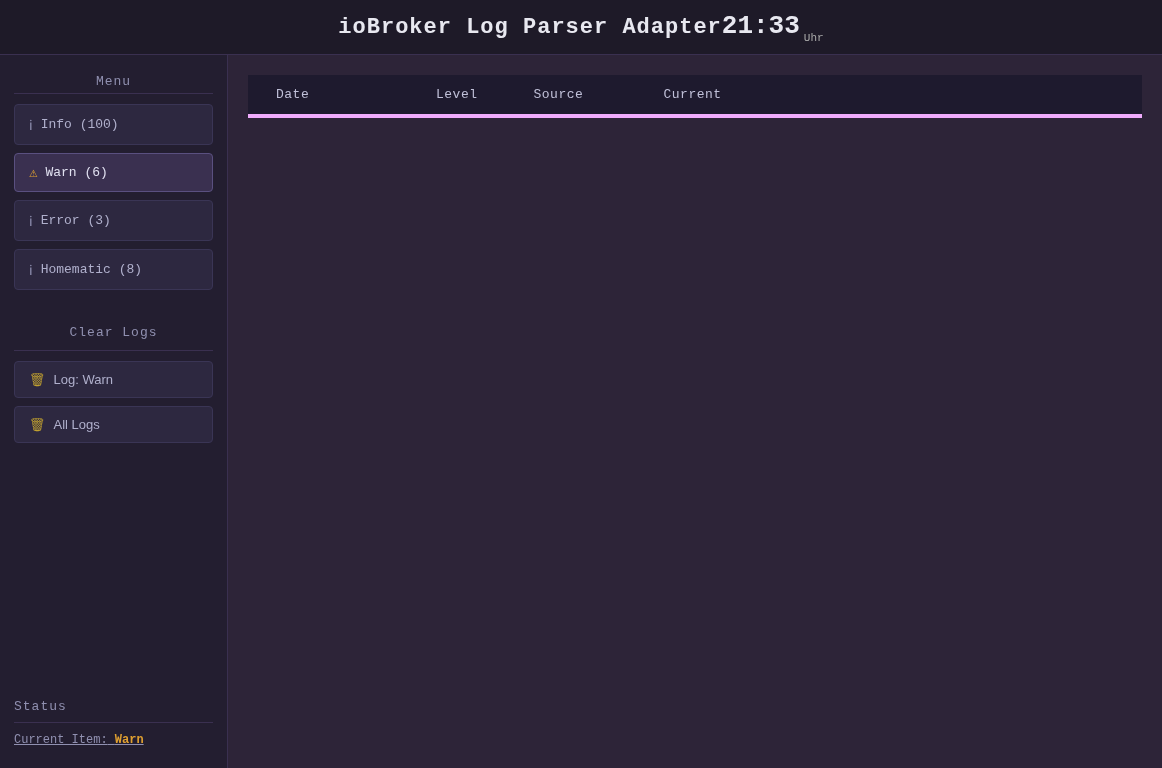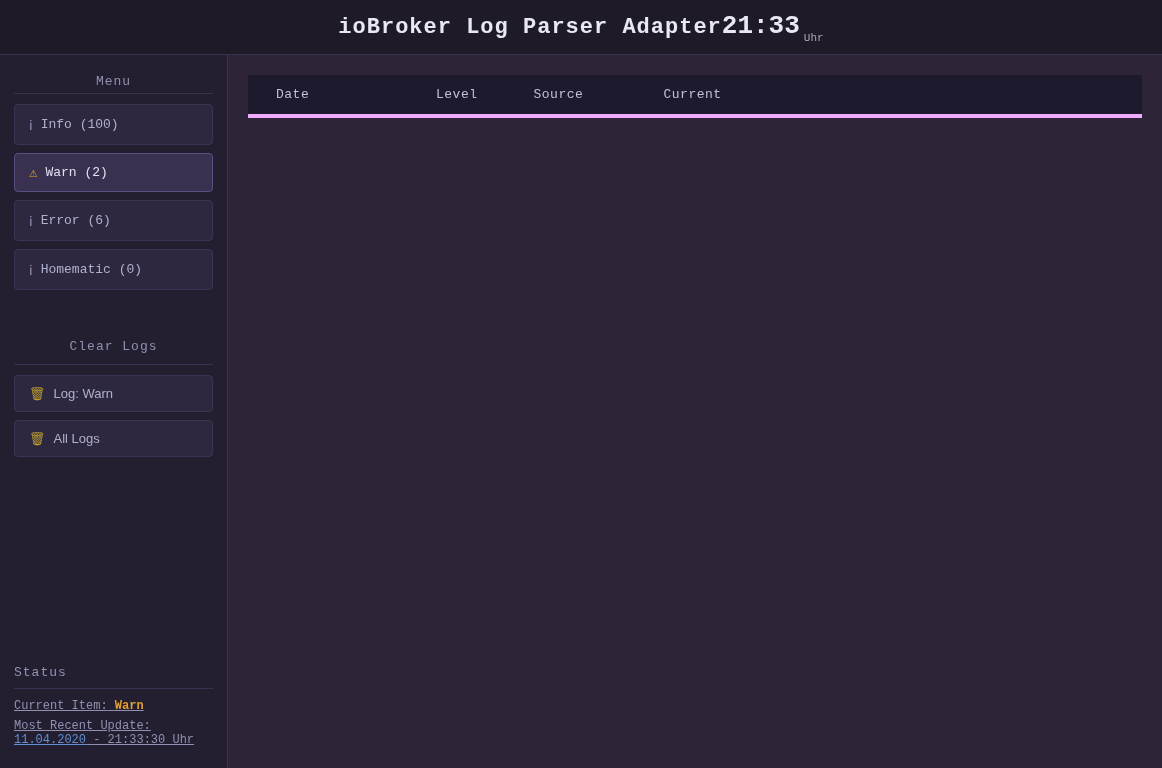--- a/index.html
+++ b/index.html
@@ -92,21 +92,21 @@
     }
     .menu-item .icon {
       font-size: 14px;
     }
     .menu-item.warn-active {
       background: #3a3050;
       border-color: #5a5080;
     }
 
     .clear-logs-section {
-      margin-top: 41px;
+      margin-top: 27px;
     }
     .clear-logs-title {
       color: #9090b0;
       font-size: 13px;
       text-align: center;
       margin-bottom: 10px;
       letter-spacing: 1px;
     }
     .clear-divider {
       border: none;
@@ -229,31 +229,31 @@
       <div class="sidebar-section-title">Menu</div>
       <hr class="sidebar-divider">
 
       <div class="menu-item">
         <span class="icon info-icon">ℹ</span>
         <span>Info (100)</span>
       </div>
 
       <div class="menu-item warn-active active">
         <span class="icon warn-icon">⚠</span>
-        <span>Warn (2)</span>
+        <span>Warn (6)</span>
       </div>
 
       <div class="menu-item">
         <span class="icon info-icon">ℹ</span>
-        <span>Error (6)</span>
+        <span>Error (3)</span>
       </div>
 
       <div class="menu-item">
         <span class="icon info-icon">ℹ</span>
-        <span>Homematic (0)</span>
+        <span>Homematic (8)</span>
       </div>
     </div>
 
     <div class="clear-logs-section">
       <div class="clear-logs-title">Clear Logs</div>
       <hr class="clear-divider">
 
       <button class="clear-btn">
         <span class="trash-icon">🗑</span>
         <span>Log: Warn</span>
@@ -267,25 +267,20 @@
 
     <div class="status-section">
       <div class="status-title">Status</div>
       <hr class="status-divider">
 
       <div class="status-row">
         <span>Current Item:</span>
         <span class="highlight">Warn</span>
       </div>
 
-      <div class="status-row">
-        <span>Most Recent Update:</span><br>
-        <span class="link">11.04.2020</span>
-        <span> - 21:33:30 Uhr</span>
-      </div>
     </div>
 
   </div>
 
   <div class="content">
     <table class="log-table">
       <thead>
         <tr>
           <th class="col-date">Date</th>
           <th class="col-level">Level</th>

